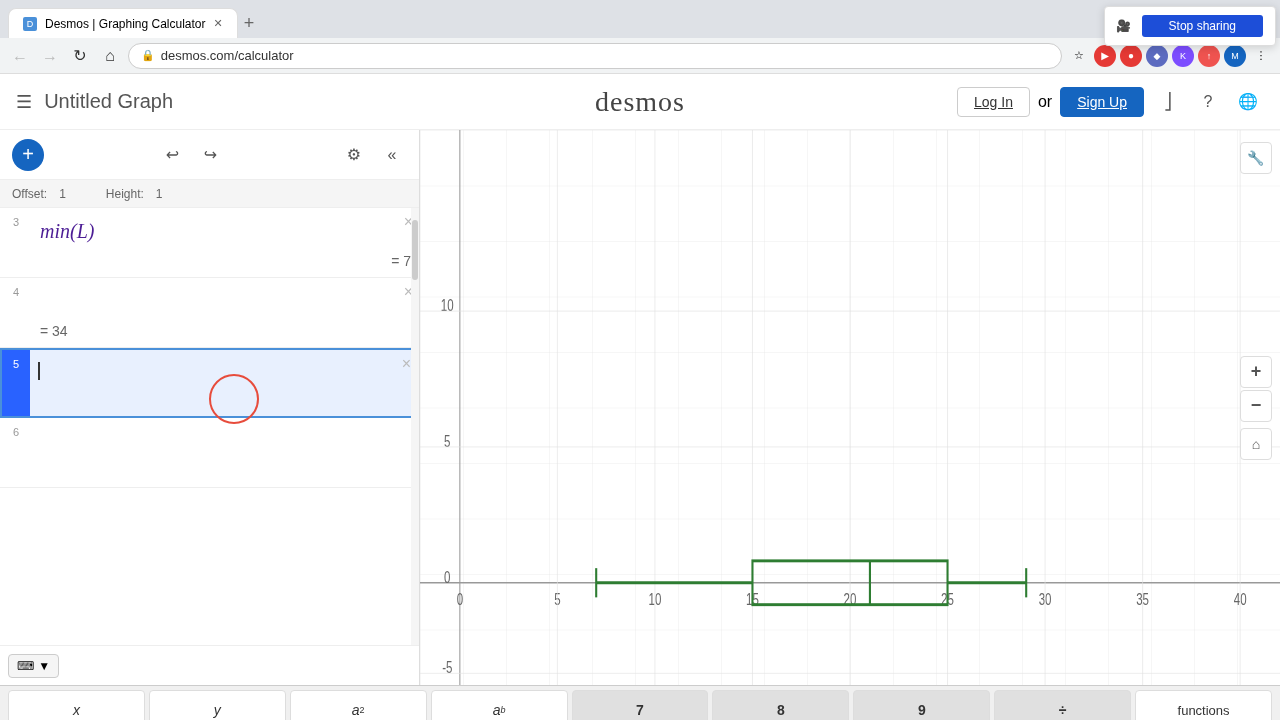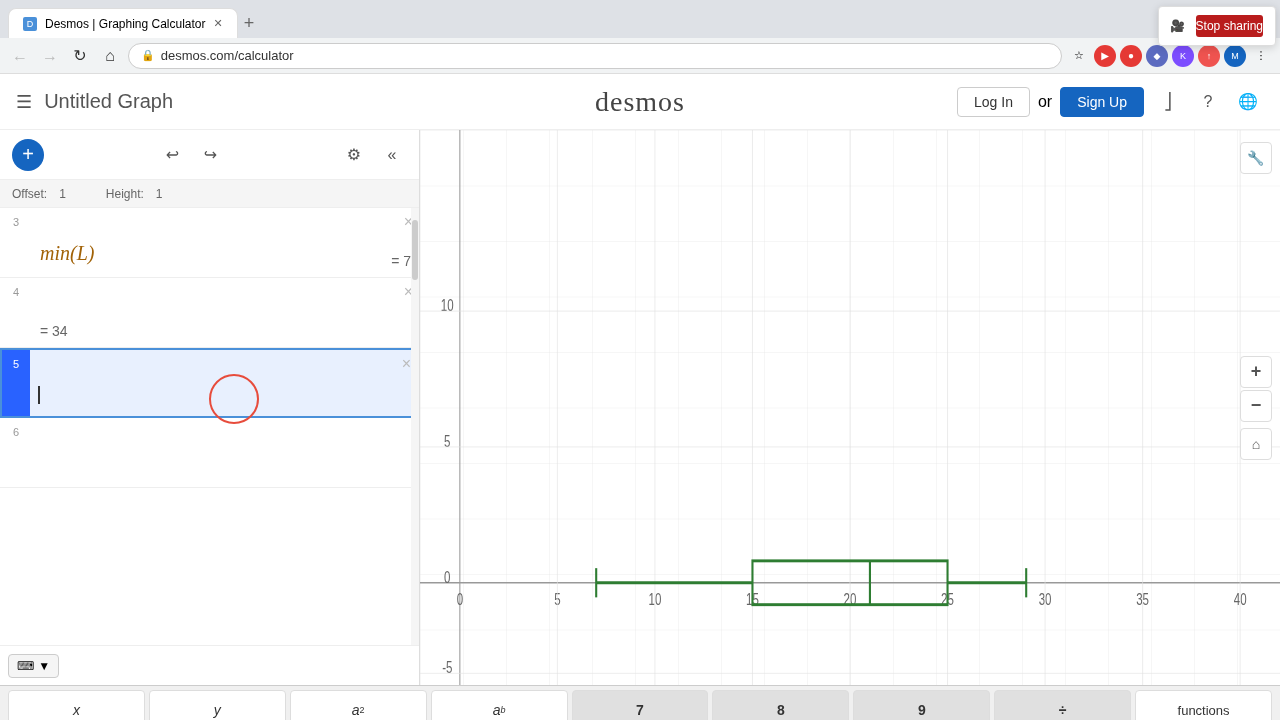--- a/index.html
+++ b/index.html
@@ -112,25 +112,25 @@
       padding: 8px 12px;
       display: flex;
       align-items: center;
       gap: 10px;
       font-size: 12px;
       color: #333;
       box-shadow: 0 2px 8px rgba(0,0,0,0.15);
       z-index: 100;
     }
     .notification-bar .stop-sharing-btn {
-      background: #b91c1c;
+      background: #1d4ed8;
       color: white;
       border: none;
       border-radius: 3px;
-      padding: 4px 0;
+      padding: 4px 27px;
       font-size: 12px;
       cursor: pointer;
     }
 
     
     .app-header {
       height: 56px;
       background: #fff;
       display: flex;
       align-items: center;
@@ -165,20 +165,21 @@
       gap: 8px;
     }
     .header-btn {
       padding: 6px 16px;
       border-radius: 4px;
       font-size: 14px;
       cursor: pointer;
       border: 1px solid #ccc;
       background: white;
       color: #333;
+      text-decoration: underline;
     }
     .header-btn.signup {
       background: #1565c0;
       color: white;
       border-color: #1565c0;
     }
     .header-icon-btn {
       width: 32px;
       height: 32px;
       display: flex;
@@ -259,23 +260,23 @@
       display: flex;
       align-items: flex-start;
       justify-content: center;
       padding-top: 8px;
       flex-shrink: 0;
     }
     .expr-body {
       flex: 1;
       padding: 12px 8px;
       font-size: 18px;
-      color: #a16207;
-      display: flex;
-      align-items: flex-end;
+      color: #4c1d95;
+      display: flex;
+      align-items: flex-start;
     }
     .expr-result {
       display: flex;
       align-items: flex-end;
       padding: 8px 8px;
       font-size: 14px;
       color: #666;
       justify-content: flex-end;
     }
     .expr-close {

